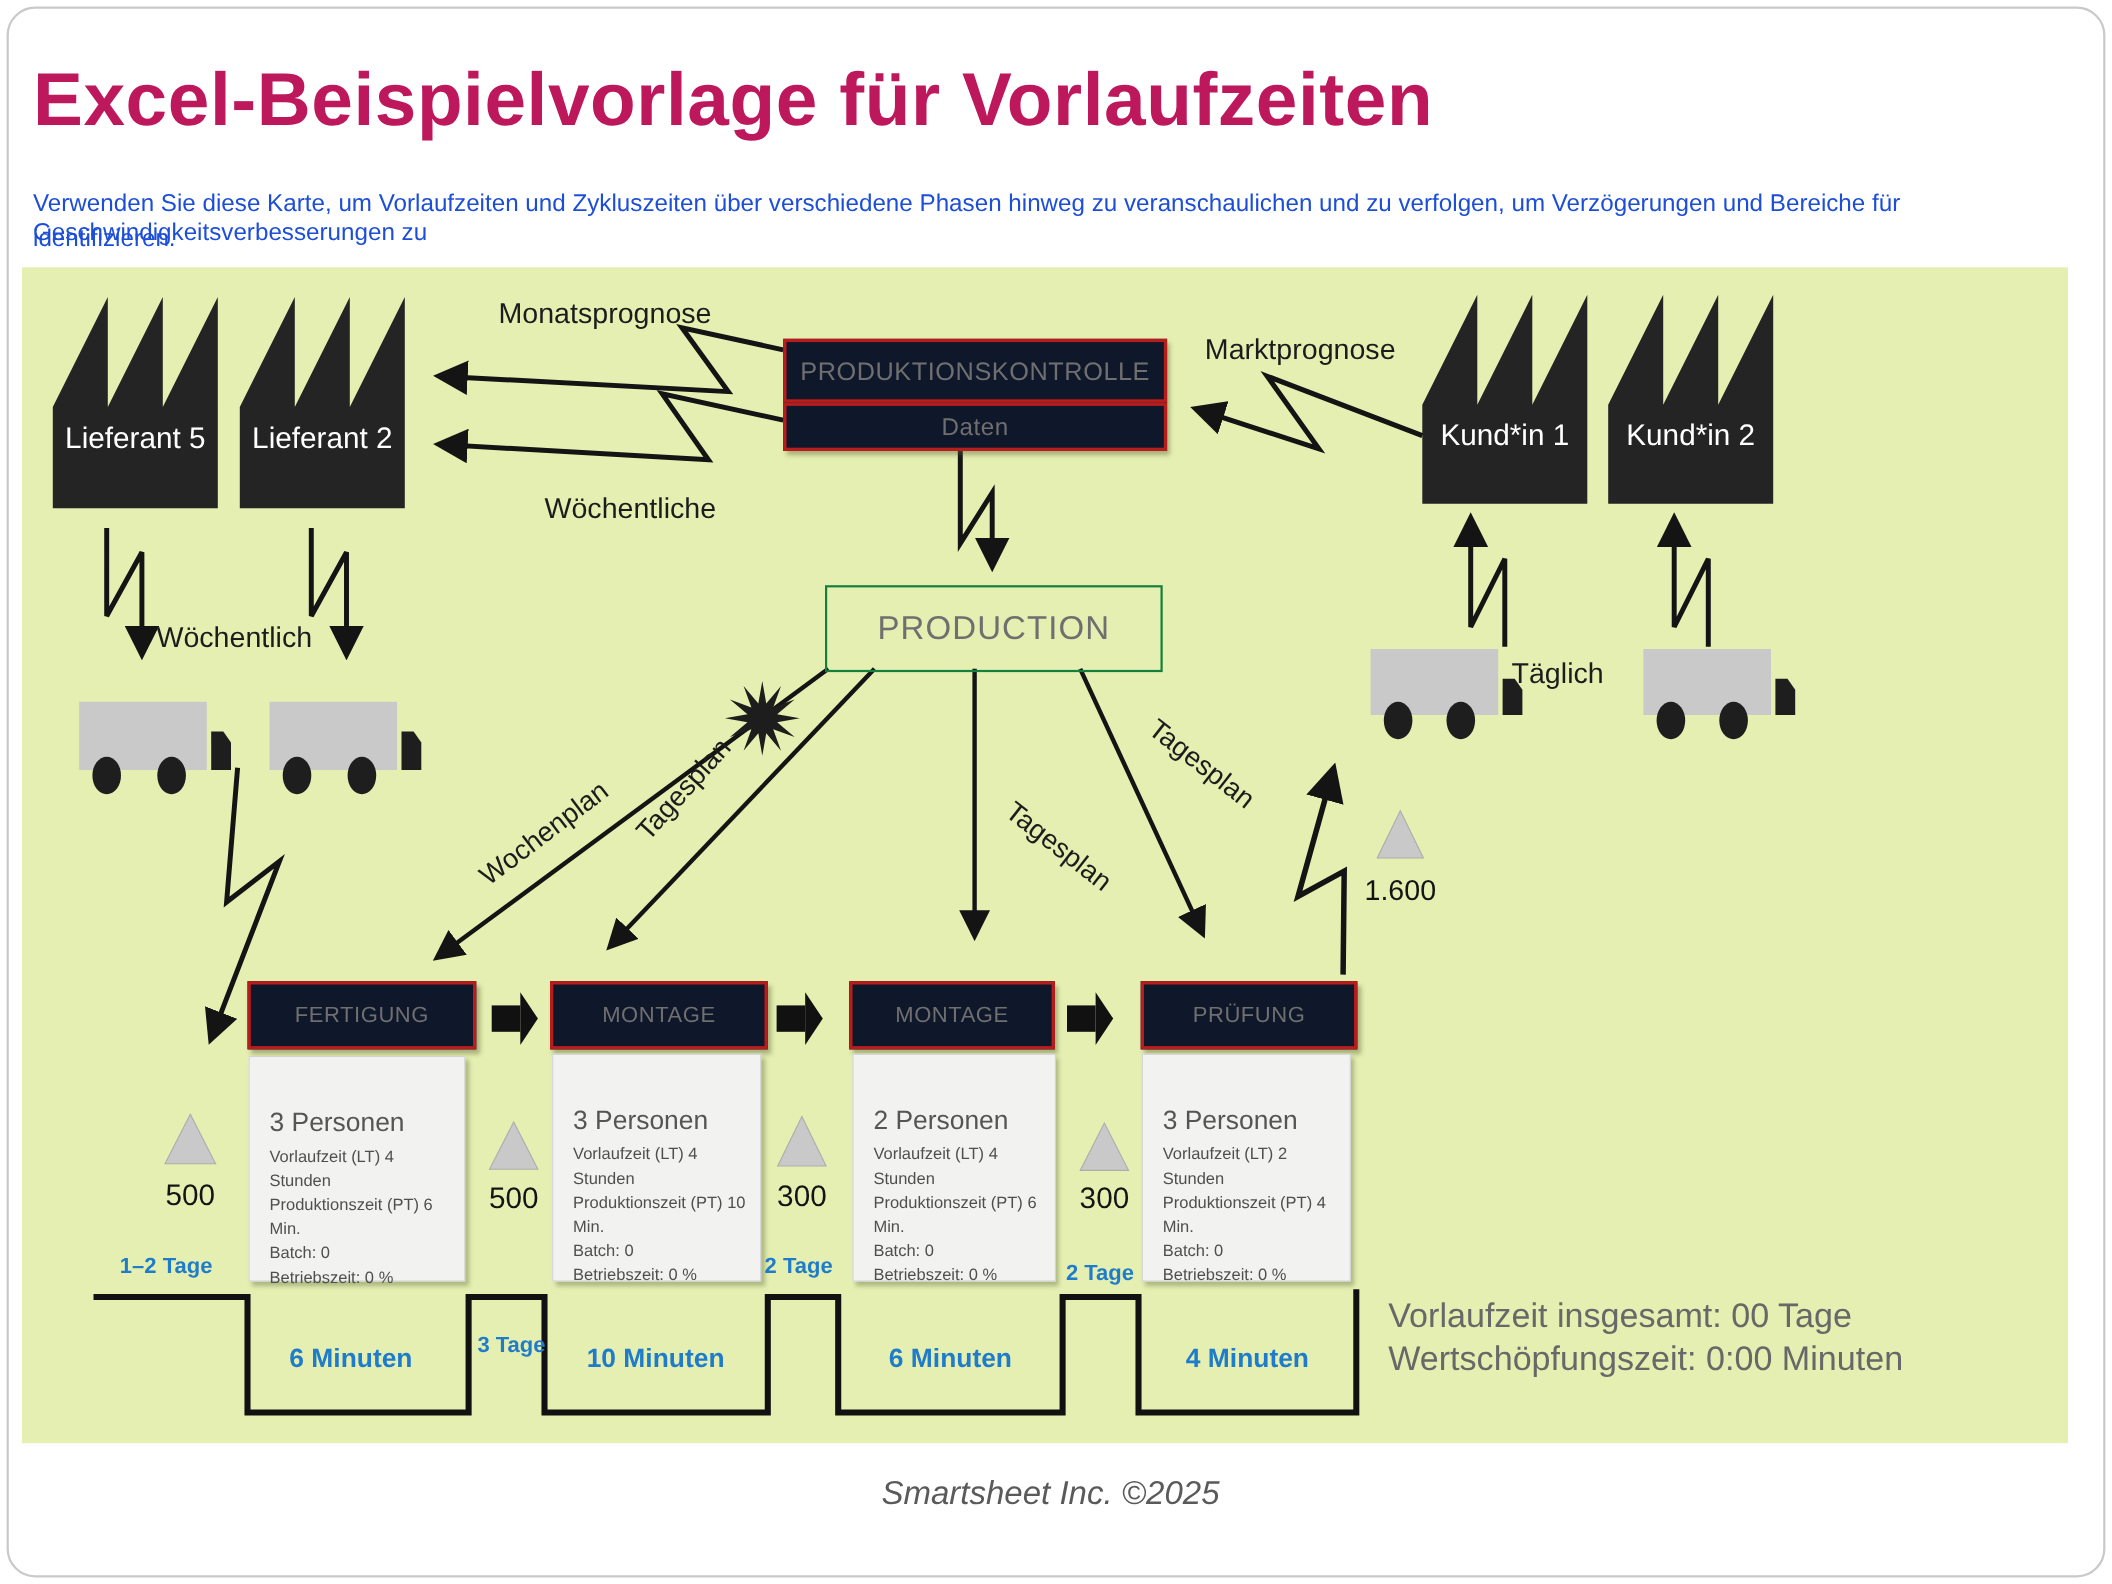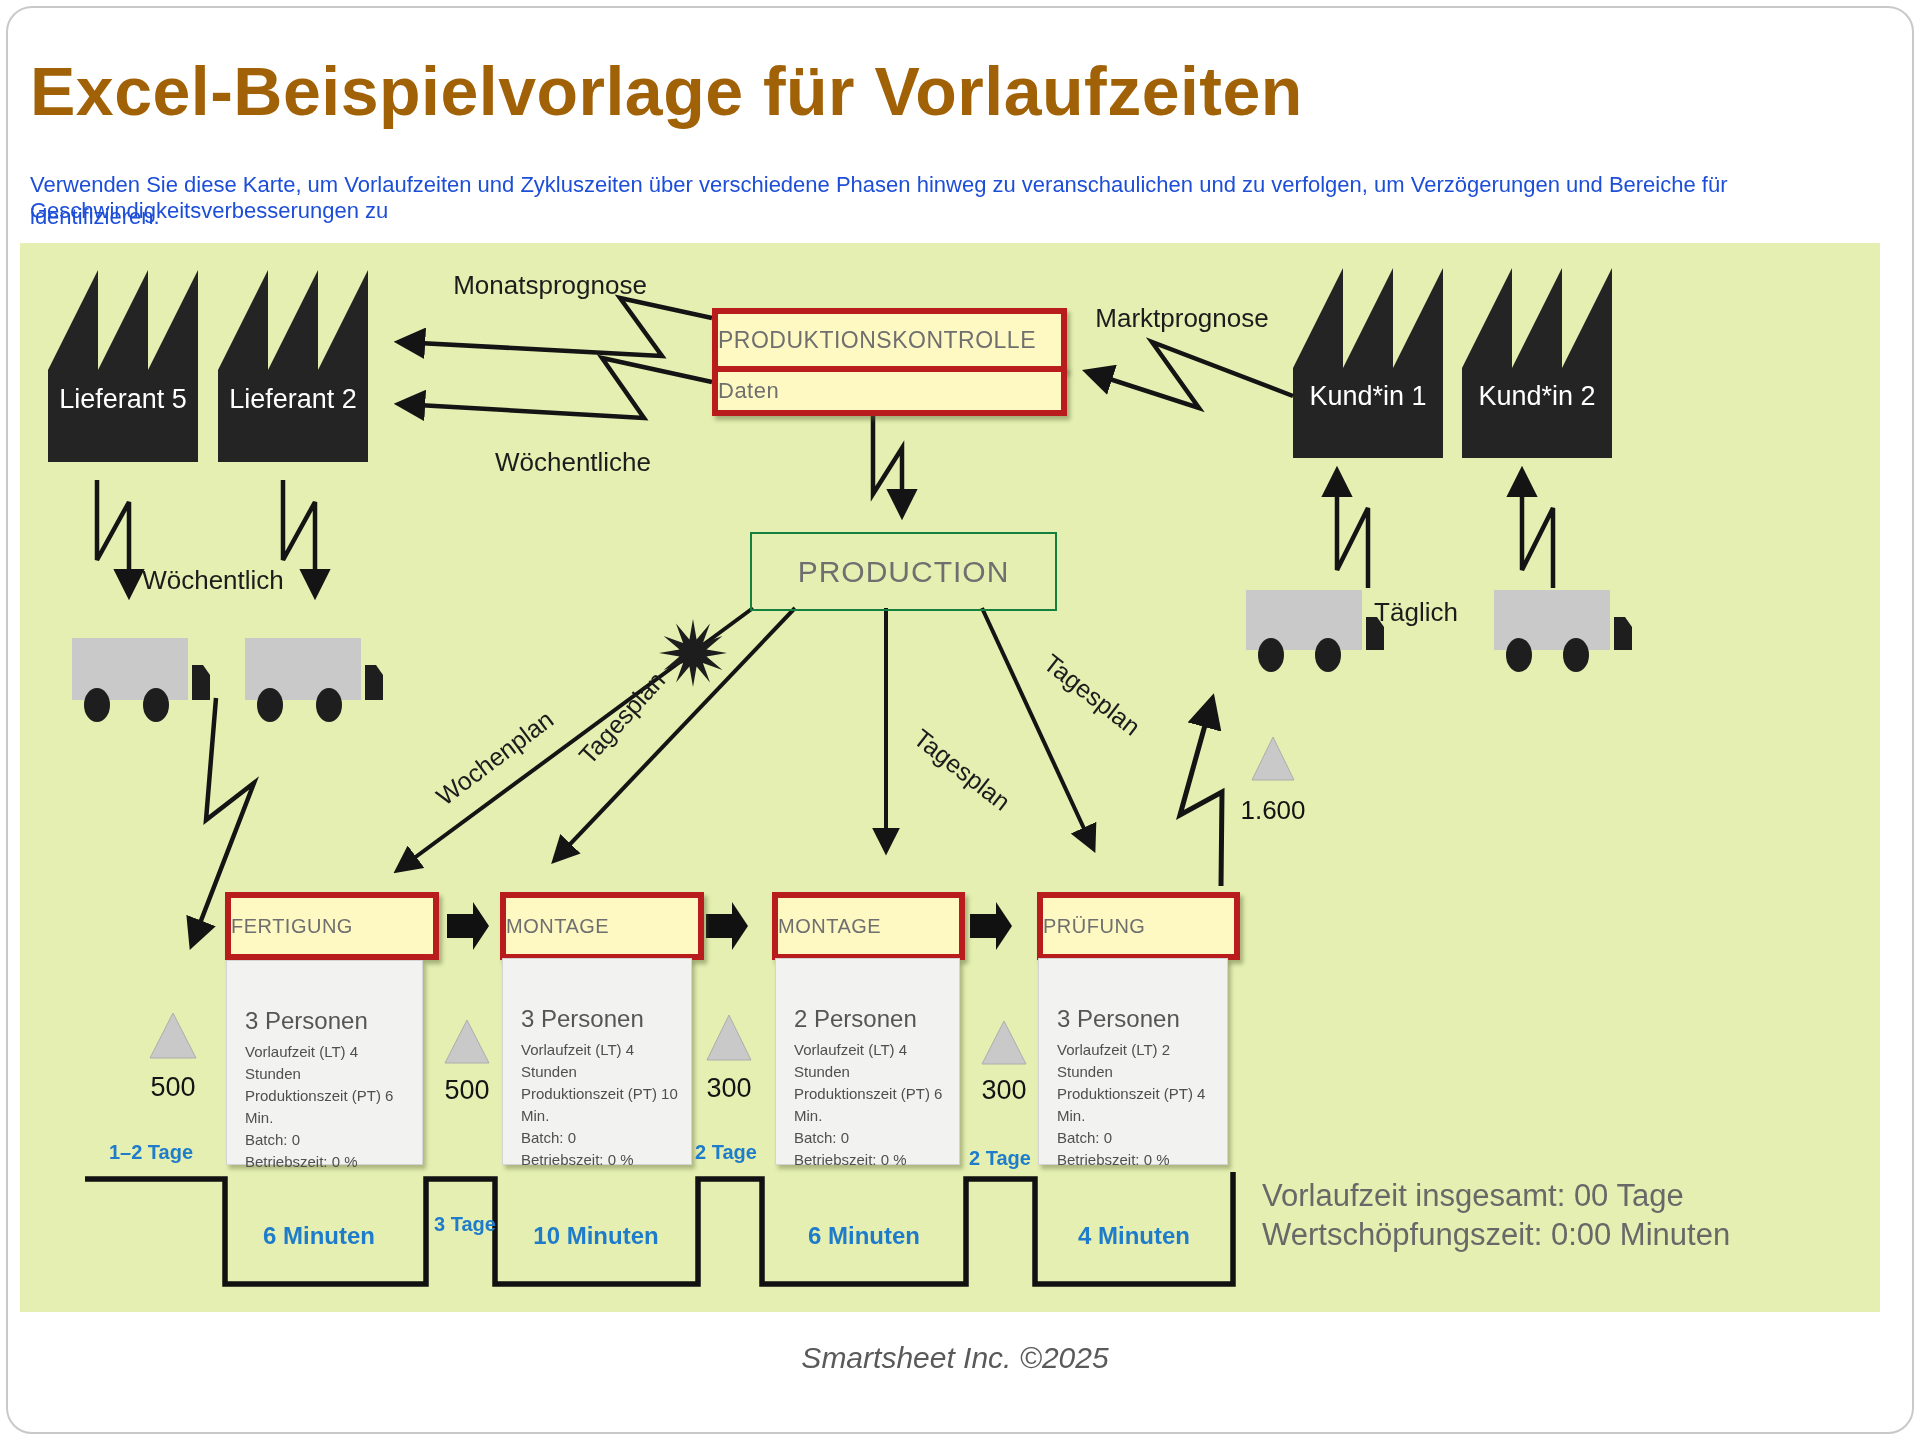--- a/index.html
+++ b/index.html
@@ -1,24 +1,24 @@
 <!DOCTYPE html>
 <html><head>
 <meta charset="utf-8">
 <style>
   html,body{margin:0;padding:0;background:#fff;}
   body{width:1920px;height:1440px;position:relative;font-family:"Liberation Sans",sans-serif;overflow:hidden;}
   .frame{position:absolute;left:6px;top:6px;right:6px;bottom:6px;border:2px solid #c9c9c9;border-radius:26px;}
   .abs{position:absolute;}
   .c{transform:translate(-50%,-50%);white-space:nowrap;}
-  #title{left:30px;top:52px;font-size:68px;font-weight:bold;color:#a16207;letter-spacing:.5px;}
+  #title{left:30px;top:52px;font-size:68px;font-weight:bold;color:#be185d;letter-spacing:.5px;}
   .sub{left:30px;width:1800px;font-size:22px;color:#1d4ed8;}
   #diagram-bg{left:20px;top:243px;width:1860px;height:1069px;background:#e4efb1;}
   svg.layer{position:absolute;left:0;top:0;pointer-events:none;}
-  .gbox{background:#fef9c3;border:6px solid #b91c1c;box-shadow:3px 4px 4px rgba(90,100,55,.45);display:flex;align-items:center;justify-content:flex-start;}
+  .gbox{background:#0f172a;border:3px solid #b91c1c;box-shadow:3px 4px 4px rgba(90,100,55,.45);display:flex;align-items:center;justify-content:center;}
   .gtxt{color:#6f6f6f;letter-spacing:.5px;}
   .prod{border:2px solid #15803d;display:flex;align-items:center;justify-content:center;}
   .factory-label{color:#fff;font-size:27px;}
   .dlabel{color:#1c1c1c;font-size:26px;}
   .rot{color:#1c1c1c;font-size:25px;}
   .inv{font-size:27px;color:#141414;}
   .blue-s{color:#1f7ccb;font-weight:bold;font-size:20px;}
   .blue-m{color:#1f7ccb;font-weight:bold;font-size:24px;}
   .detail{background:#f2f2f1;border:1px solid #d4d4d4;box-shadow:3px 4px 4px rgba(90,100,55,.4);box-sizing:border-box;padding:46px 6px 0 18px;}
   .d-people{font-size:24px;color:#555;margin-bottom:6px;}

